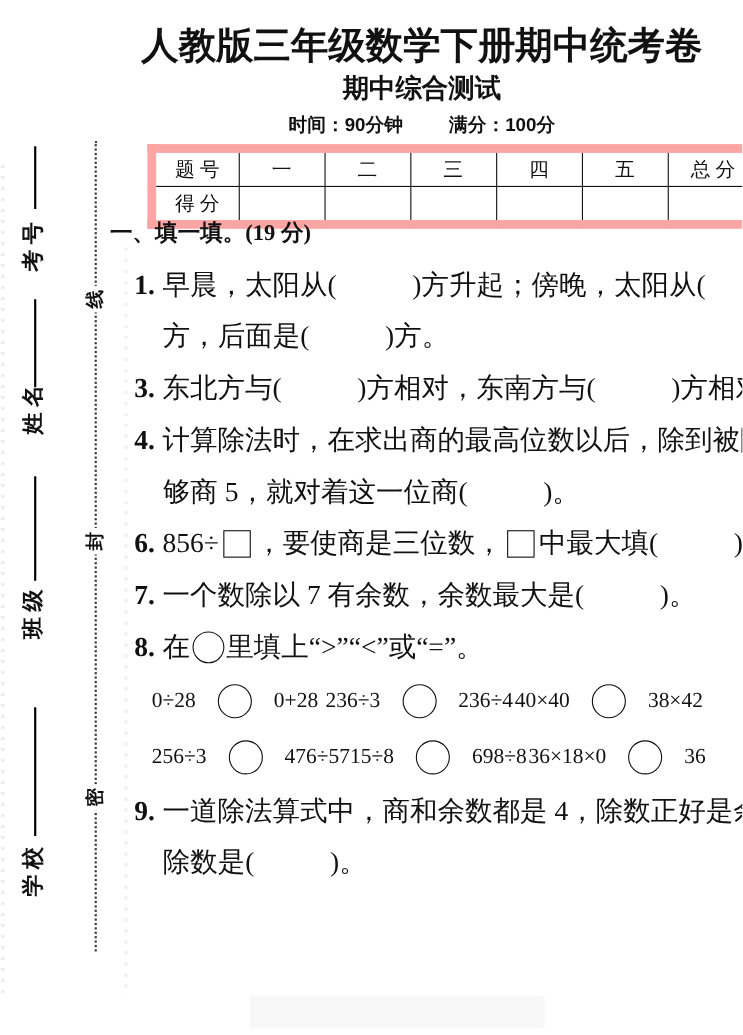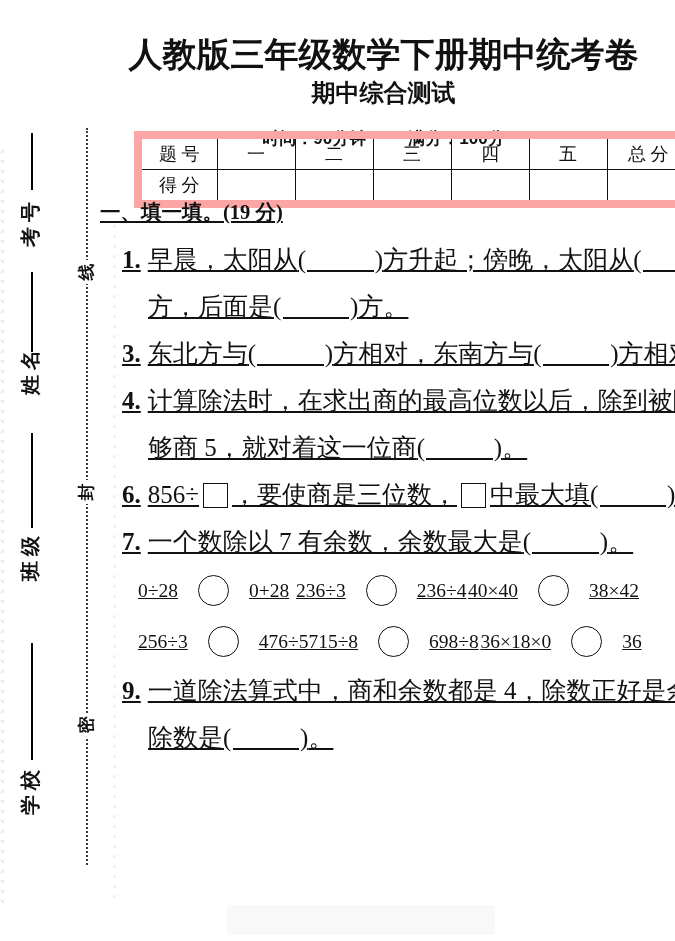--- a/index.html
+++ b/index.html
@@ -19,37 +19,37 @@
   .fl4{top:643px;height:117px;}
   .seal-label{position:absolute;left:1px;width:58px;height:24px;line-height:24px;text-align:center;
               transform:rotate(-90deg);font-size:20px;font-weight:bold;letter-spacing:5px;}
   .sl1{top:210px;} .sl2{top:358px;} .sl3{top:544px;} .sl4{top:778px;}
   .seal-dotted{position:absolute;left:86px;top:128px;height:737px;width:0;border-left:2px dotted #3a3a3a;}
   .seal-char{position:absolute;left:75px;width:24px;height:26px;line-height:26px;text-align:center;
              background:#fff;transform:rotate(-90deg);font-size:17px;font-weight:bold;}
   .sc1{top:259px;} .sc2{top:479px;} .sc3{top:712px;}
 
   
-  .main-header{position:absolute;left:96px;top:12px;width:575px;text-align:center;
+  .main-header{position:absolute;left:96px;top:0;width:575px;text-align:center;
                font-family:"Liberation Sans","DejaVu Sans",sans-serif;}
   .title{margin-top:22px;font-size:34px;font-weight:bold;line-height:40px;letter-spacing:0;}
   .subtitle{margin-top:5px;font-size:24px;font-weight:bold;line-height:28px;}
-  .info{margin-top:22px;font-size:17px;font-weight:bold;line-height:20px;}
+  .info{margin-top:9px;font-size:17px;font-weight:bold;line-height:20px;}
   .info .gap-span{display:inline-block;width:42px;}
 
   
   table.score{position:absolute;left:98px;top:131px;width:557px;border-collapse:collapse;
               table-layout:fixed;font-size:18px;}
   table.score th,table.score td{border:1.5px solid #111;height:30px;text-align:center;
               font-weight:normal;padding:0;}
   table.score{border:8px solid #fca5a5;margin-left:36px;}
   col.c-first{width:79px;} col.c-mid{width:78px;} col.c-last{width:86px;}
 
   
-  .content{position:absolute;left:100px;top:189px;width:570px;text-decoration:underline;}
+  .content{position:absolute;left:100px;top:189px;width:570px;}
   .sec-heading{height:47px;line-height:47px;font-size:20.5px;font-weight:bold;white-space:nowrap;}
   .qline{height:47px;line-height:47px;font-size:25px;padding-left:22px;white-space:nowrap;}
   .qline.cont{padding-left:48px;}
   .qnum{font-weight:bold;margin-right:7px;}
   .blank{white-space:pre;}
   .sq{display:inline-block;width:23px;height:23px;border:1.5px solid #111;vertical-align:-5px;margin:0 4px;background:#fff;}
   .circ{display:inline-block;width:27px;height:27px;border:1.5px solid #111;border-radius:50%;
         vertical-align:-7px;margin:0 2px;background:#fff;}
   .cmp-row{height:51px;display:flex;align-items:center;padding-left:38px;font-size:19.5px;}
   .cmp-item{display:flex;align-items:center;gap:20px;}
@@ -139,20 +139,21 @@
           <div class="qline"><span class="qnum">4.</span><span class="qtext">计算除法时，在求出商的最高位数以后，除到被除数的哪一位不</span></div>
           <div class="qline cont"><span class="qtext">够商 5，就对着这一位商</span><span class="blank">(           )</span><span class="qtext">。</span></div>
         </div>
         <div>
           <div class="qline"><span class="qnum">6.</span><span class="qtext">856÷</span><span class="sq"></span><span class="qtext">，要使商是三位数，</span><span class="sq"></span><span class="qtext">中最大填</span><span class="blank">(           )</span><span class="qtext">。</span></div>
         </div>
         <div>
           <div class="qline"><span class="qnum">7.</span><span class="qtext">一个数除以 7 有余数，余数最大是</span><span class="blank">(           )</span><span class="qtext">。</span></div>
         </div>
         <div>
+          <div class="qline"><span class="qnum">8.</span><span class="qtext">在</span><span class="circ"></span><span class="qtext">里填上“&gt;”“&lt;”或“=”。</span></div>
           <div class="cmp-row">
             <div class="cmp-item">
               <span class="qtext">0÷28</span>
               <span class="circ"></span>
               <span class="qtext">0+28</span>
             </div>
             <div class="cmp-item">
               <span class="qtext">236÷3</span>
               <span class="circ"></span>
               <span class="qtext">236÷4</span>

